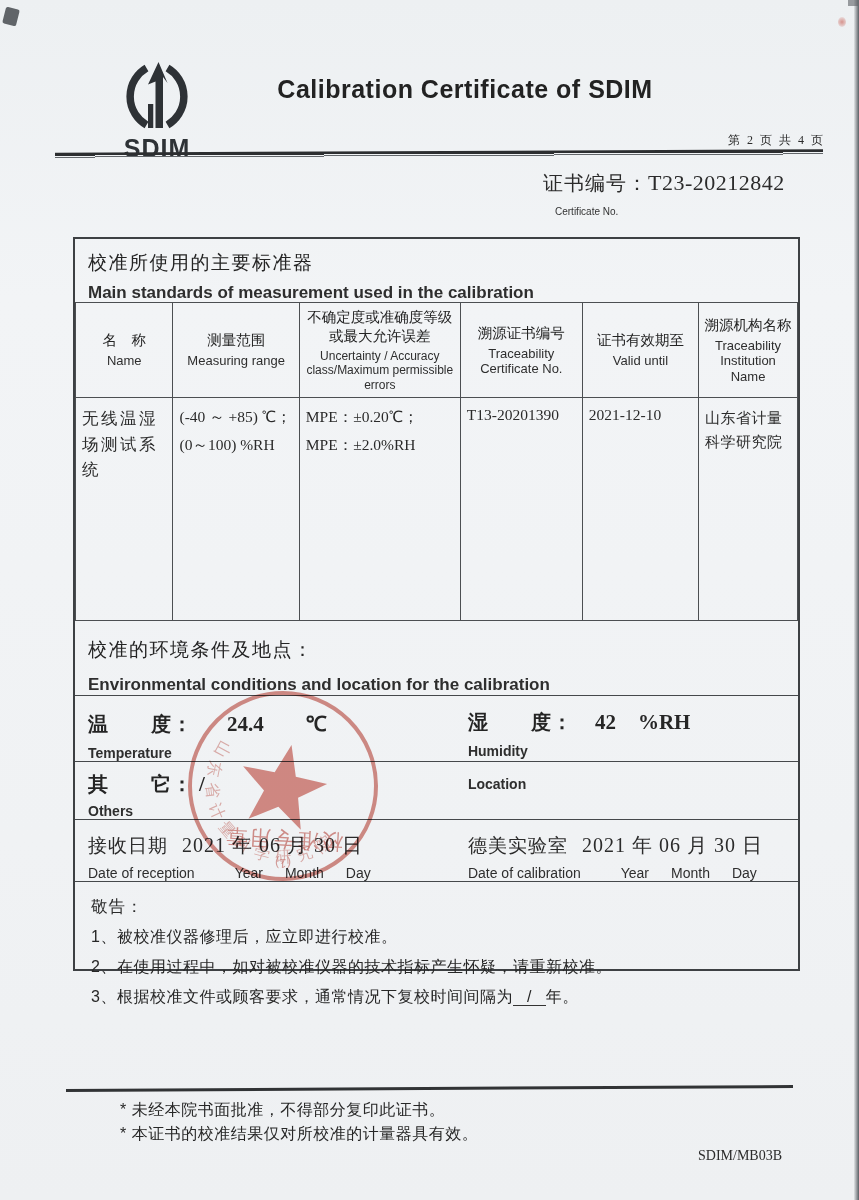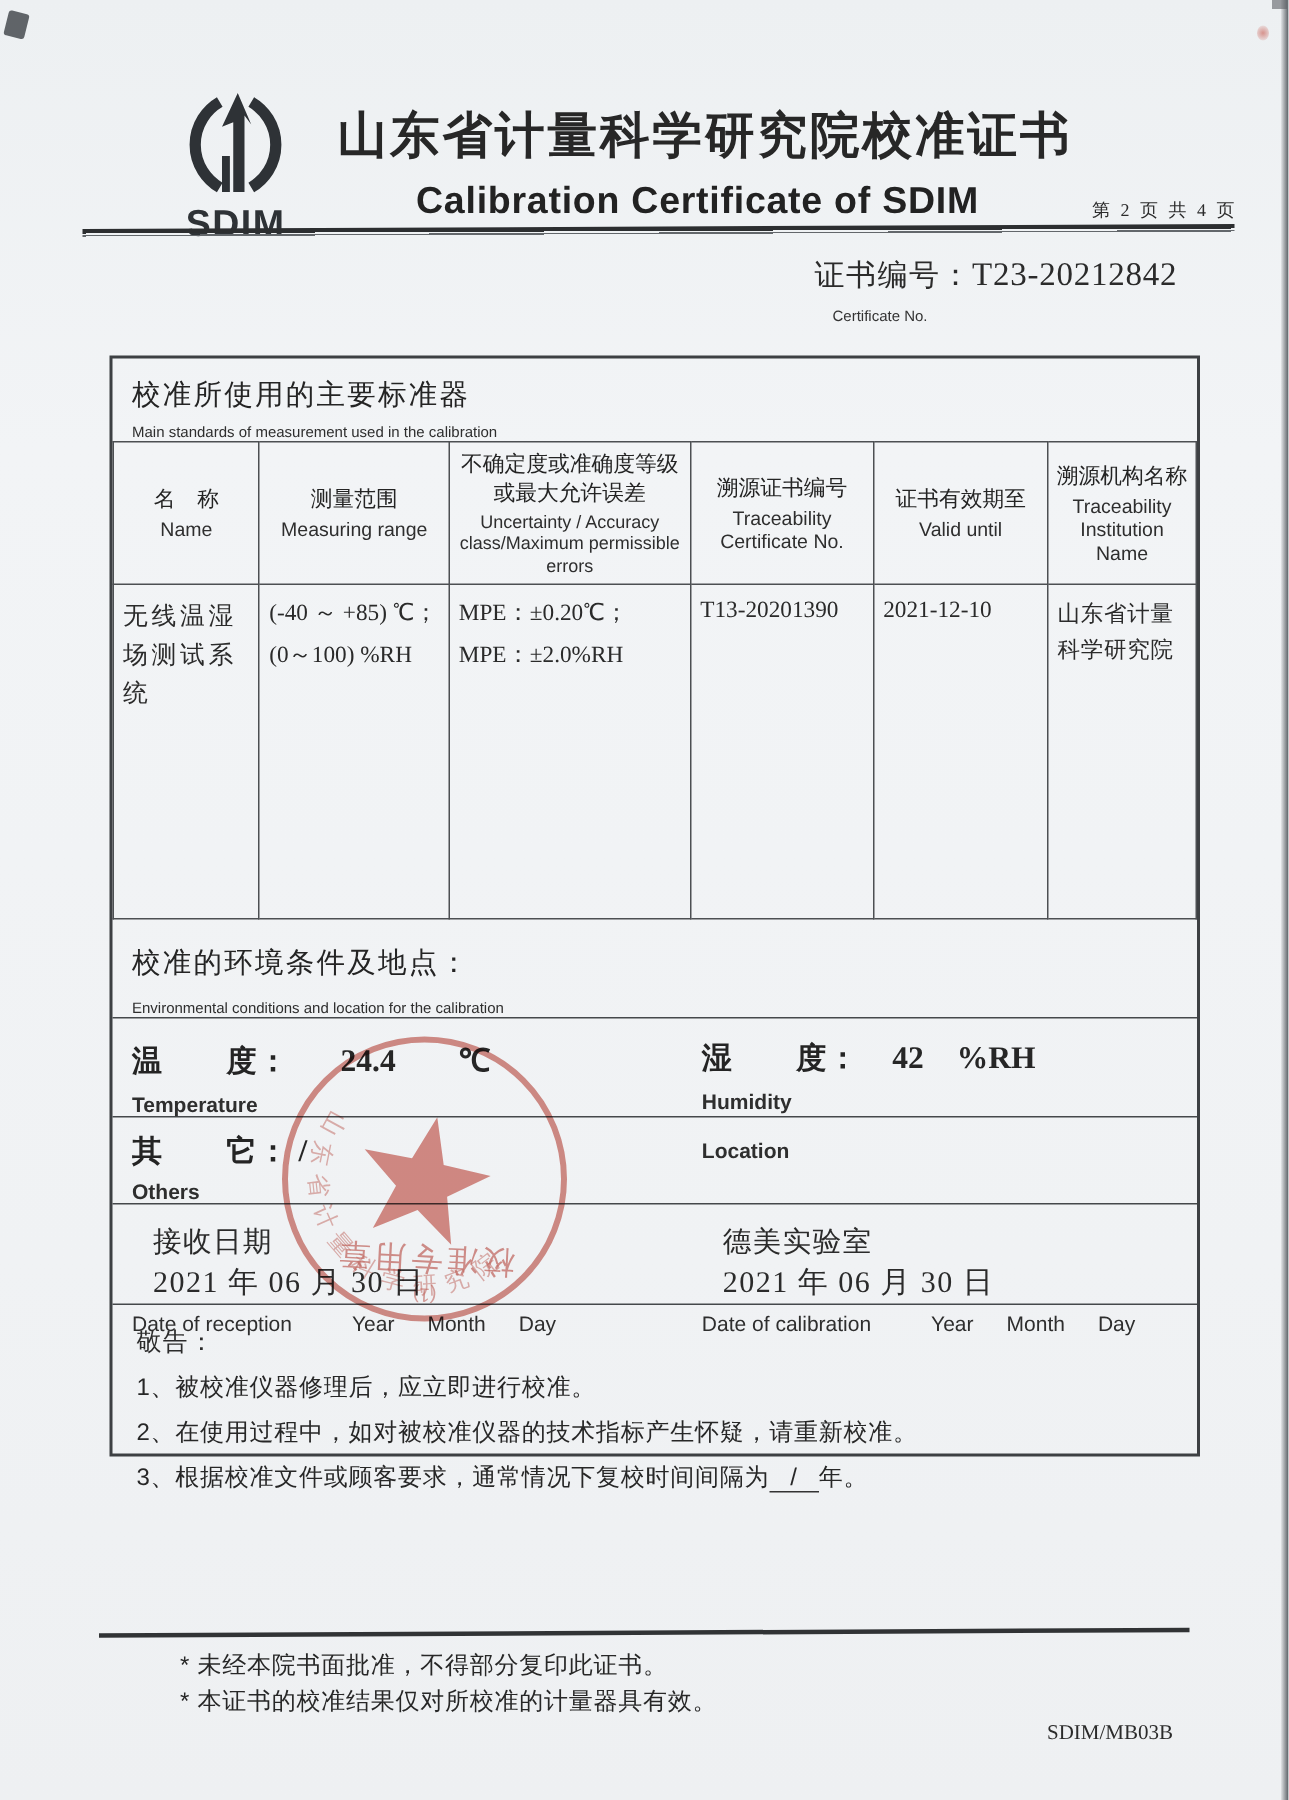--- a/index.html
+++ b/index.html
@@ -30,21 +30,21 @@
   .certno { position:absolute; left:543px; top:170px; }
   .certno-label { font-size:20px; letter-spacing:1px; }
   .certno-value { font-family:"Liberation Serif", serif; font-size:22px; letter-spacing:.5px; }
   .certno-en { font-size:10px; color:#333; margin-top:9px; margin-left:12px; }
 
   
   .mainbox { position:absolute; left:73px; top:237px; width:727px; height:734px;
     border:2px solid #3d4043; display:flex; flex-direction:column; }
   .sec-h { padding:11px 13px 0; }
   .sec-h .h-cn { font-size:19px; letter-spacing:1.5px; color:#242424; }
-  .sec-h .h-en { font-size:10px; margin-top:7px; color:#2e2e2e; }
+  .sec-h .h-en { font-size:17px; margin-top:7px; color:#2e2e2e;font-weight:bold; }
   .sec1 { height:63px; }
   .sec2 { height:87px; border-bottom:1.5px solid #45484b; padding-top:16px; }
   .sec2 .h-en { margin-top:12px; }
 
   table.standards { width:100%; border-collapse:collapse; table-layout:fixed; }
   table.standards th, table.standards td { border:1px solid #4c4f52; }
   table.standards th { height:95px; font-weight:normal; vertical-align:middle; text-align:center; padding:2px 3px; }
   table.standards td { height:223px; vertical-align:top; padding:8px 6px; text-align:left; }
   .hdr-cn { font-size:14.5px; display:block; color:#242424; }
   .hdr-en { font-size:13px; display:block; line-height:1.18; margin-top:3px; color:#2e2e2e; }
@@ -61,21 +61,21 @@
   .env-col.right { width:345px; }
   .env-line { display:flex; align-items:baseline; }
   .lab-cn { font-size:20px; letter-spacing:1px; color:#242424; }
   .val { font-family:"Liberation Serif", serif; font-size:21px; color:#262626; }
   .lab-en { font-size:14px; margin-top:7px; color:#2e2e2e; }
   .row2 .env-col { padding-top:9px; }
   .row2 .lab-en { margin-top:5px; }
 
   .date-block { padding:12px 0 0 13px; width:382px; }
   .date-block.right { width:345px; }
-  .date-cn { display:flex; align-items:baseline;flex-direction:column; }
+  .date-cn { display:flex; align-items:baseline; }
   .date-lab { font-size:19px; letter-spacing:1px; }
   .date-val { font-family:"Liberation Serif", serif; font-size:20px; margin-left:14px; letter-spacing:1px; }
   .date-en { display:flex; font-size:14px; margin-top:6px; color:#2e2e2e; }
   .date-en .ymd { margin-left:26px; }
   .date-en .ymd + .ymd { margin-left:22px; }
   .date-en .lead { margin-right:14px; }
 
   .notice { flex:1; padding:14px 16px 0; }
   .notice-title { font-size:16.5px; letter-spacing:1px; }
   .notice-item { font-size:16px; margin-top:9px; letter-spacing:.5px; color:#272727; }
@@ -106,21 +106,20 @@
   <div class="logo">
     <svg width="76" height="72" viewBox="0 0 100 96">
       <path d="M 36 8 A 44 44 0 0 0 36 84" fill="none" stroke="#2e3236" stroke-width="10"></path>
       <path d="M 64 8 A 44 44 0 0 1 64 84" fill="none" stroke="#2e3236" stroke-width="10"></path>
       <polygon points="52,0 38,30 48,26 48,88 58,88 58,20 64,28" fill="#2e3236"></polygon>
       <rect x="38" y="56" width="7" height="32" fill="#2e3236"></rect>
     </svg>
     <div class="logo-text">SDIM</div>
   </div>
   <div class="titles">
-    <div class="title-cn">山东省计量科学研究院校准证书</div>
     <div class="title-en">Calibration Certificate of SDIM</div>
   </div>
   <div class="page-info">第 2 页 共 4 页</div>
   <div class="rule-double"></div>
   <div class="certno">
     <span class="certno-label">证书编号：</span><span class="certno-value">T23-20212842</span>
     <div class="certno-en">Certificate No.</div>
   </div>
 
   <div class="mainbox">

